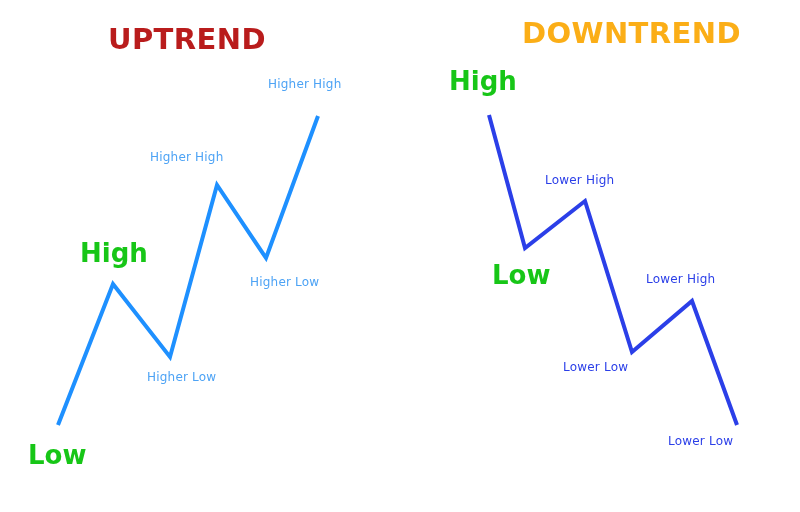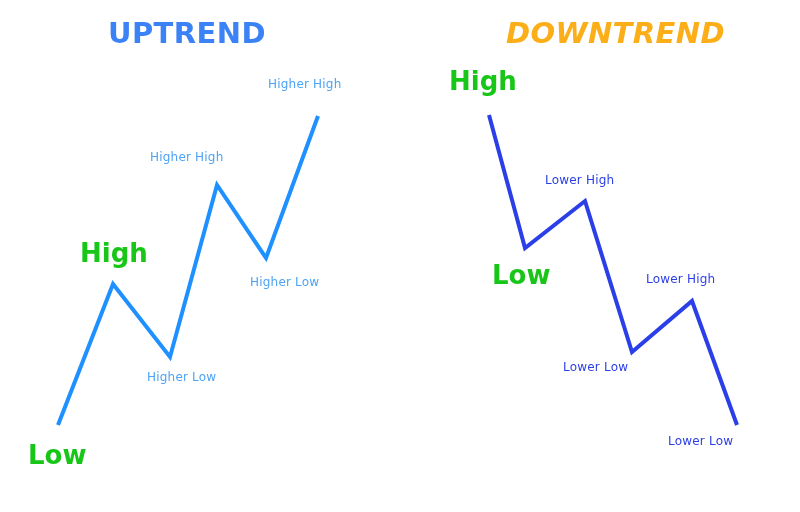--- a/index.html
+++ b/index.html
@@ -46,36 +46,36 @@
     letter-spacing: 0.2px;
     white-space: nowrap;
   }
 </style>
 </head>
 <body>
 
 <div id="stage" style="background: rgb(255, 255, 255);">
 
   <div>
-    <div class="title" style="left: 108px; top: 16px; color: #3b82f6;">UPTREND</div>
+    <div class="title" style="left: 108px; top: 22px; color: #b91c1c;">UPTREND</div>
     <svg class="lines" viewBox="0 0 800 512">
       <polyline fill="none" stroke-linejoin="miter" stroke-linecap="butt" points="58,425 113,284 170,357 217,185 266,258 318,116" stroke="#1E90FF" stroke-width="4"></polyline>
     </svg>
     <div>
         <div class="pivot-major" style="left: 80px; top: 238px; color: rgb(23, 198, 23);">High</div>
         <div class="pivot-major" style="left: 28px; top: 440px; color: rgb(23, 198, 23);">Low</div>
         <div class="pivot-minor" style="left: 268px; top: 77px; color: rgb(77, 163, 245);">Higher High</div>
         <div class="pivot-minor" style="left: 150px; top: 150px; color: rgb(77, 163, 245);">Higher High</div>
         <div class="pivot-minor" style="left: 250px; top: 275px; color: rgb(77, 163, 245);">Higher Low</div>
         <div class="pivot-minor" style="left: 147px; top: 370px; color: rgb(77, 163, 245);">Higher Low</div>
       </div>
   </div>
 
   <div>
-    <div class="title" style="left: 506px; top: 16px; color: rgb(251, 174, 23); font-style: italic;">DOWNTREND</div>
+    <div class="title" style="left: 522px; top: 16px; color: rgb(251, 174, 23);">DOWNTREND</div>
     <svg class="lines" viewBox="0 0 800 512">
       <polyline fill="none" stroke-linejoin="miter" stroke-linecap="butt" points="489,115 525,248 585,201 632,352 692,301 737,425" stroke="#2B3FE8" stroke-width="4"></polyline>
     </svg>
     <div>
         <div class="pivot-major" style="left: 449px; top: 66px; color: rgb(23, 198, 23);">High</div>
         <div class="pivot-major" style="left: 492px; top: 260px; color: rgb(23, 198, 23);">Low</div>
         <div class="pivot-minor" style="left: 545px; top: 173px; color: rgb(43, 63, 232);">Lower High</div>
         <div class="pivot-minor" style="left: 646px; top: 272px; color: rgb(43, 63, 232);">Lower High</div>
         <div class="pivot-minor" style="left: 563px; top: 360px; color: rgb(43, 63, 232);">Lower Low</div>
         <div class="pivot-minor" style="left: 668px; top: 434px; color: rgb(43, 63, 232);">Lower Low</div>

